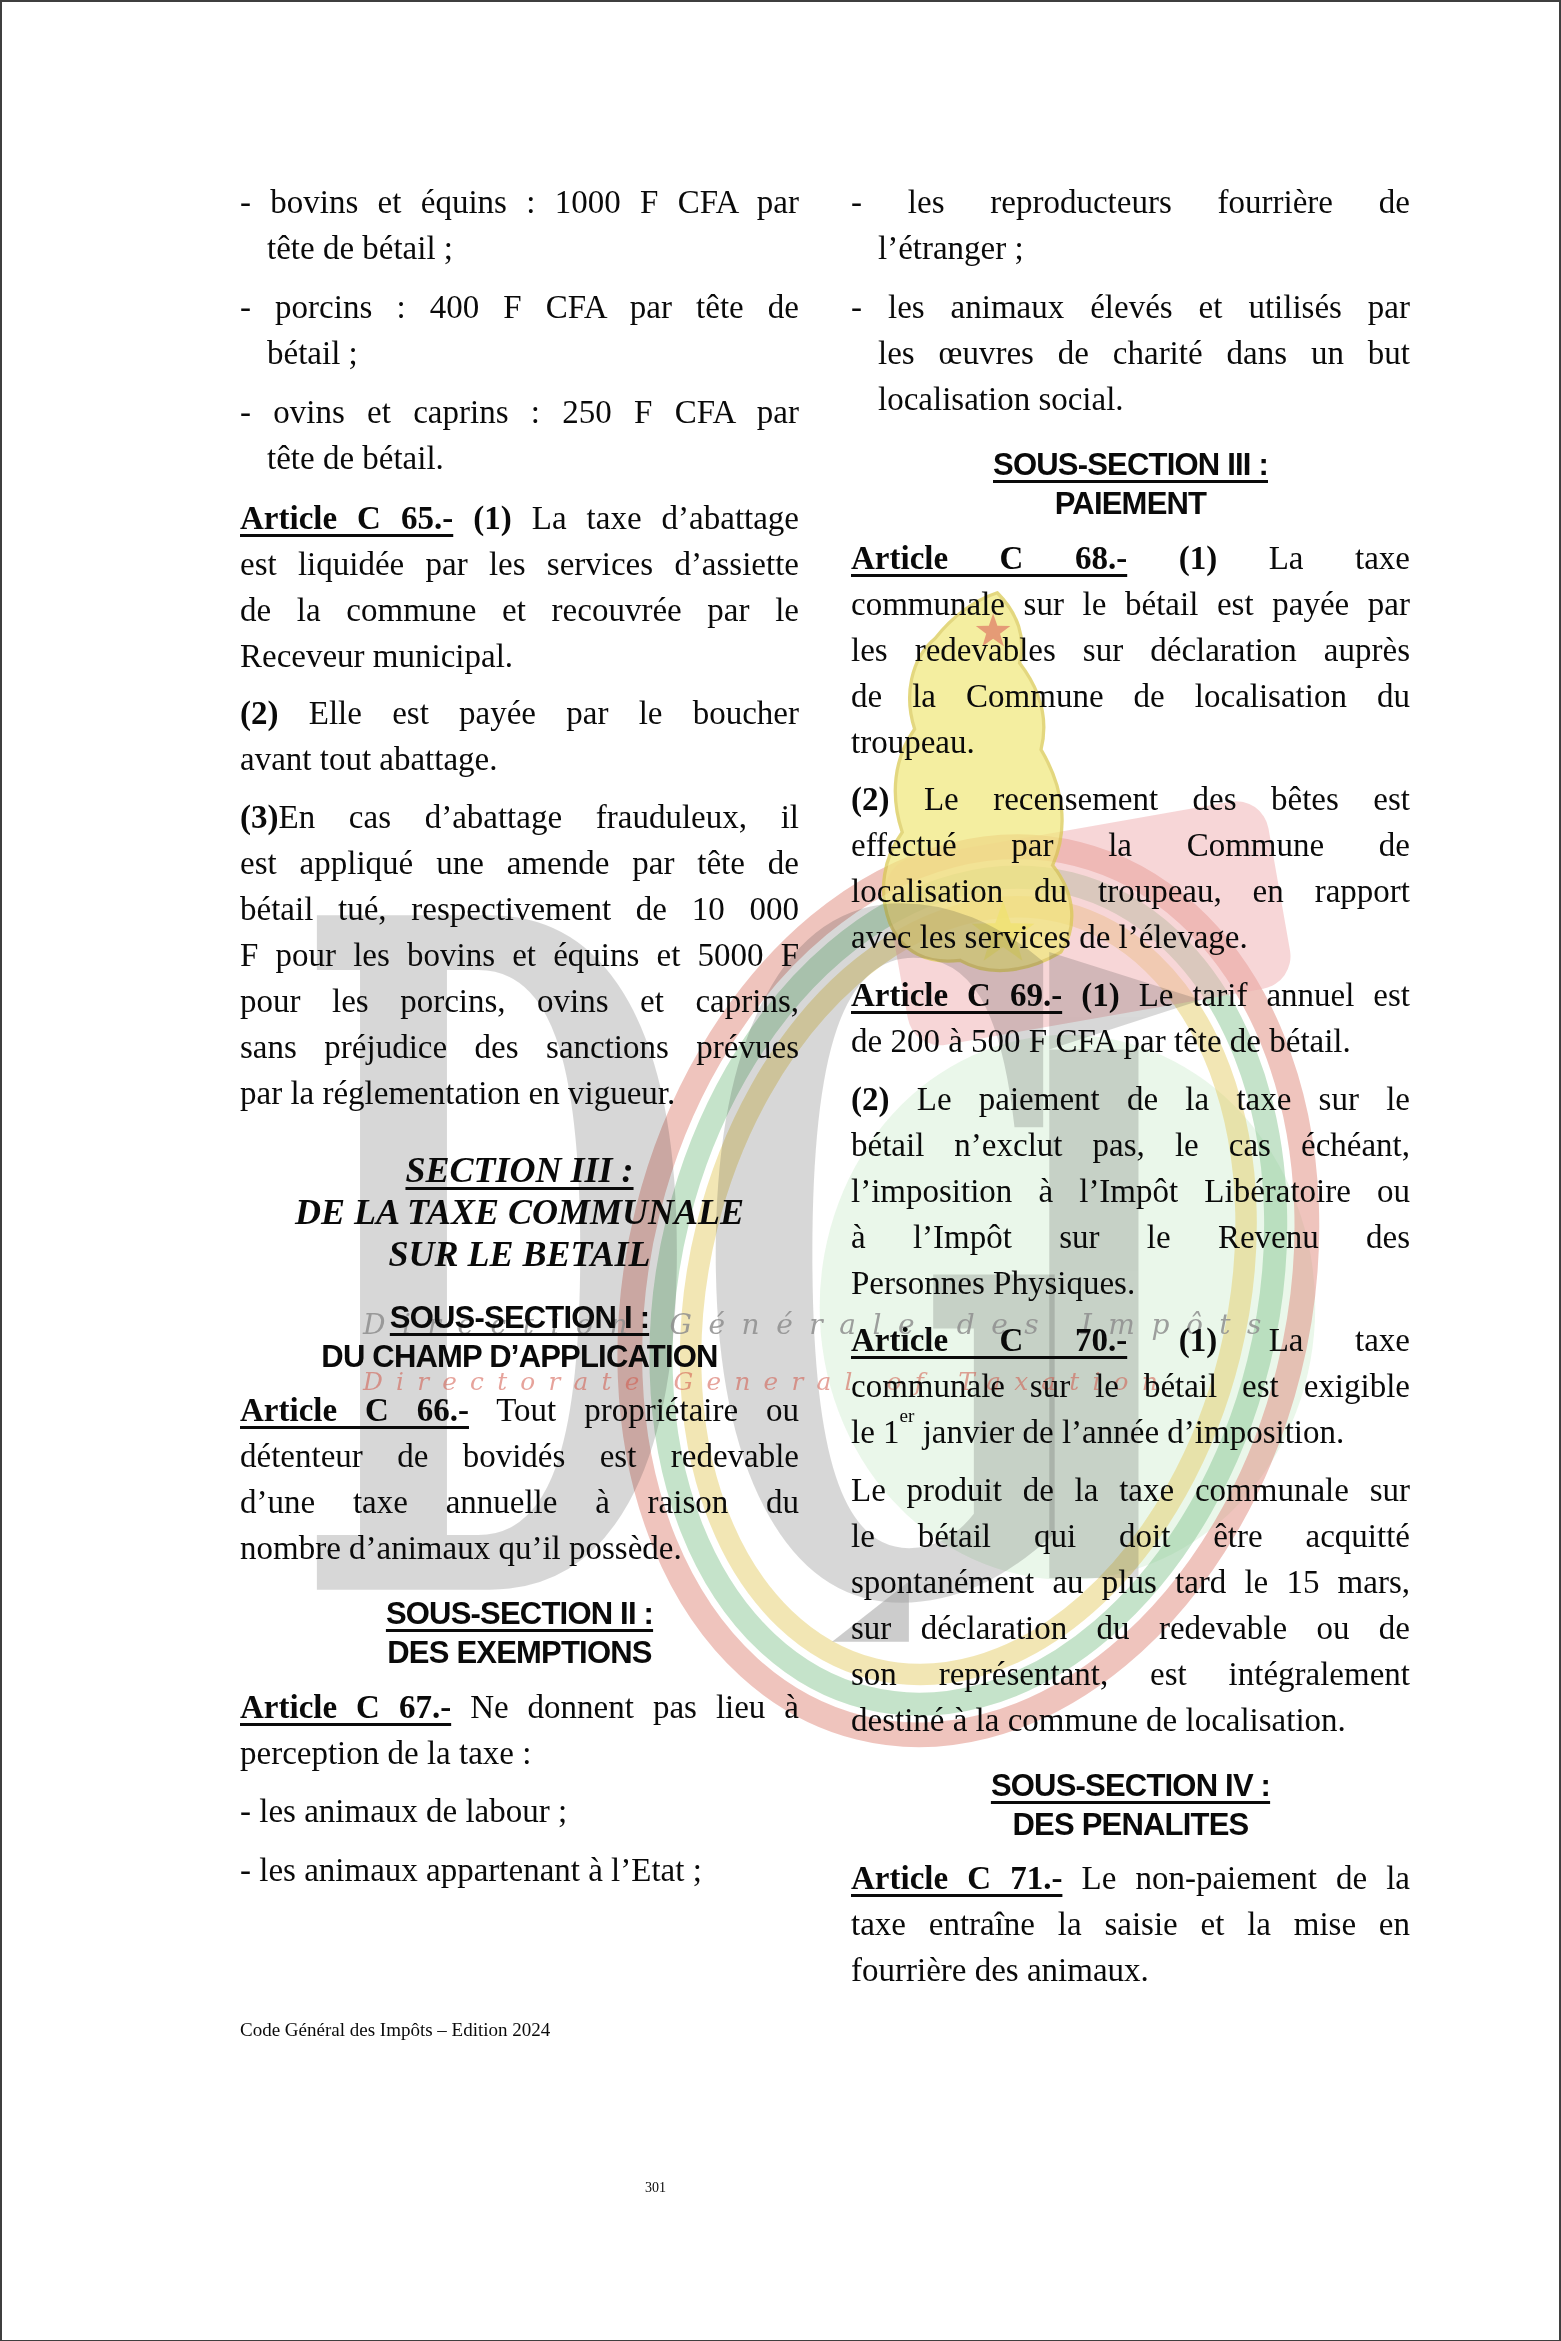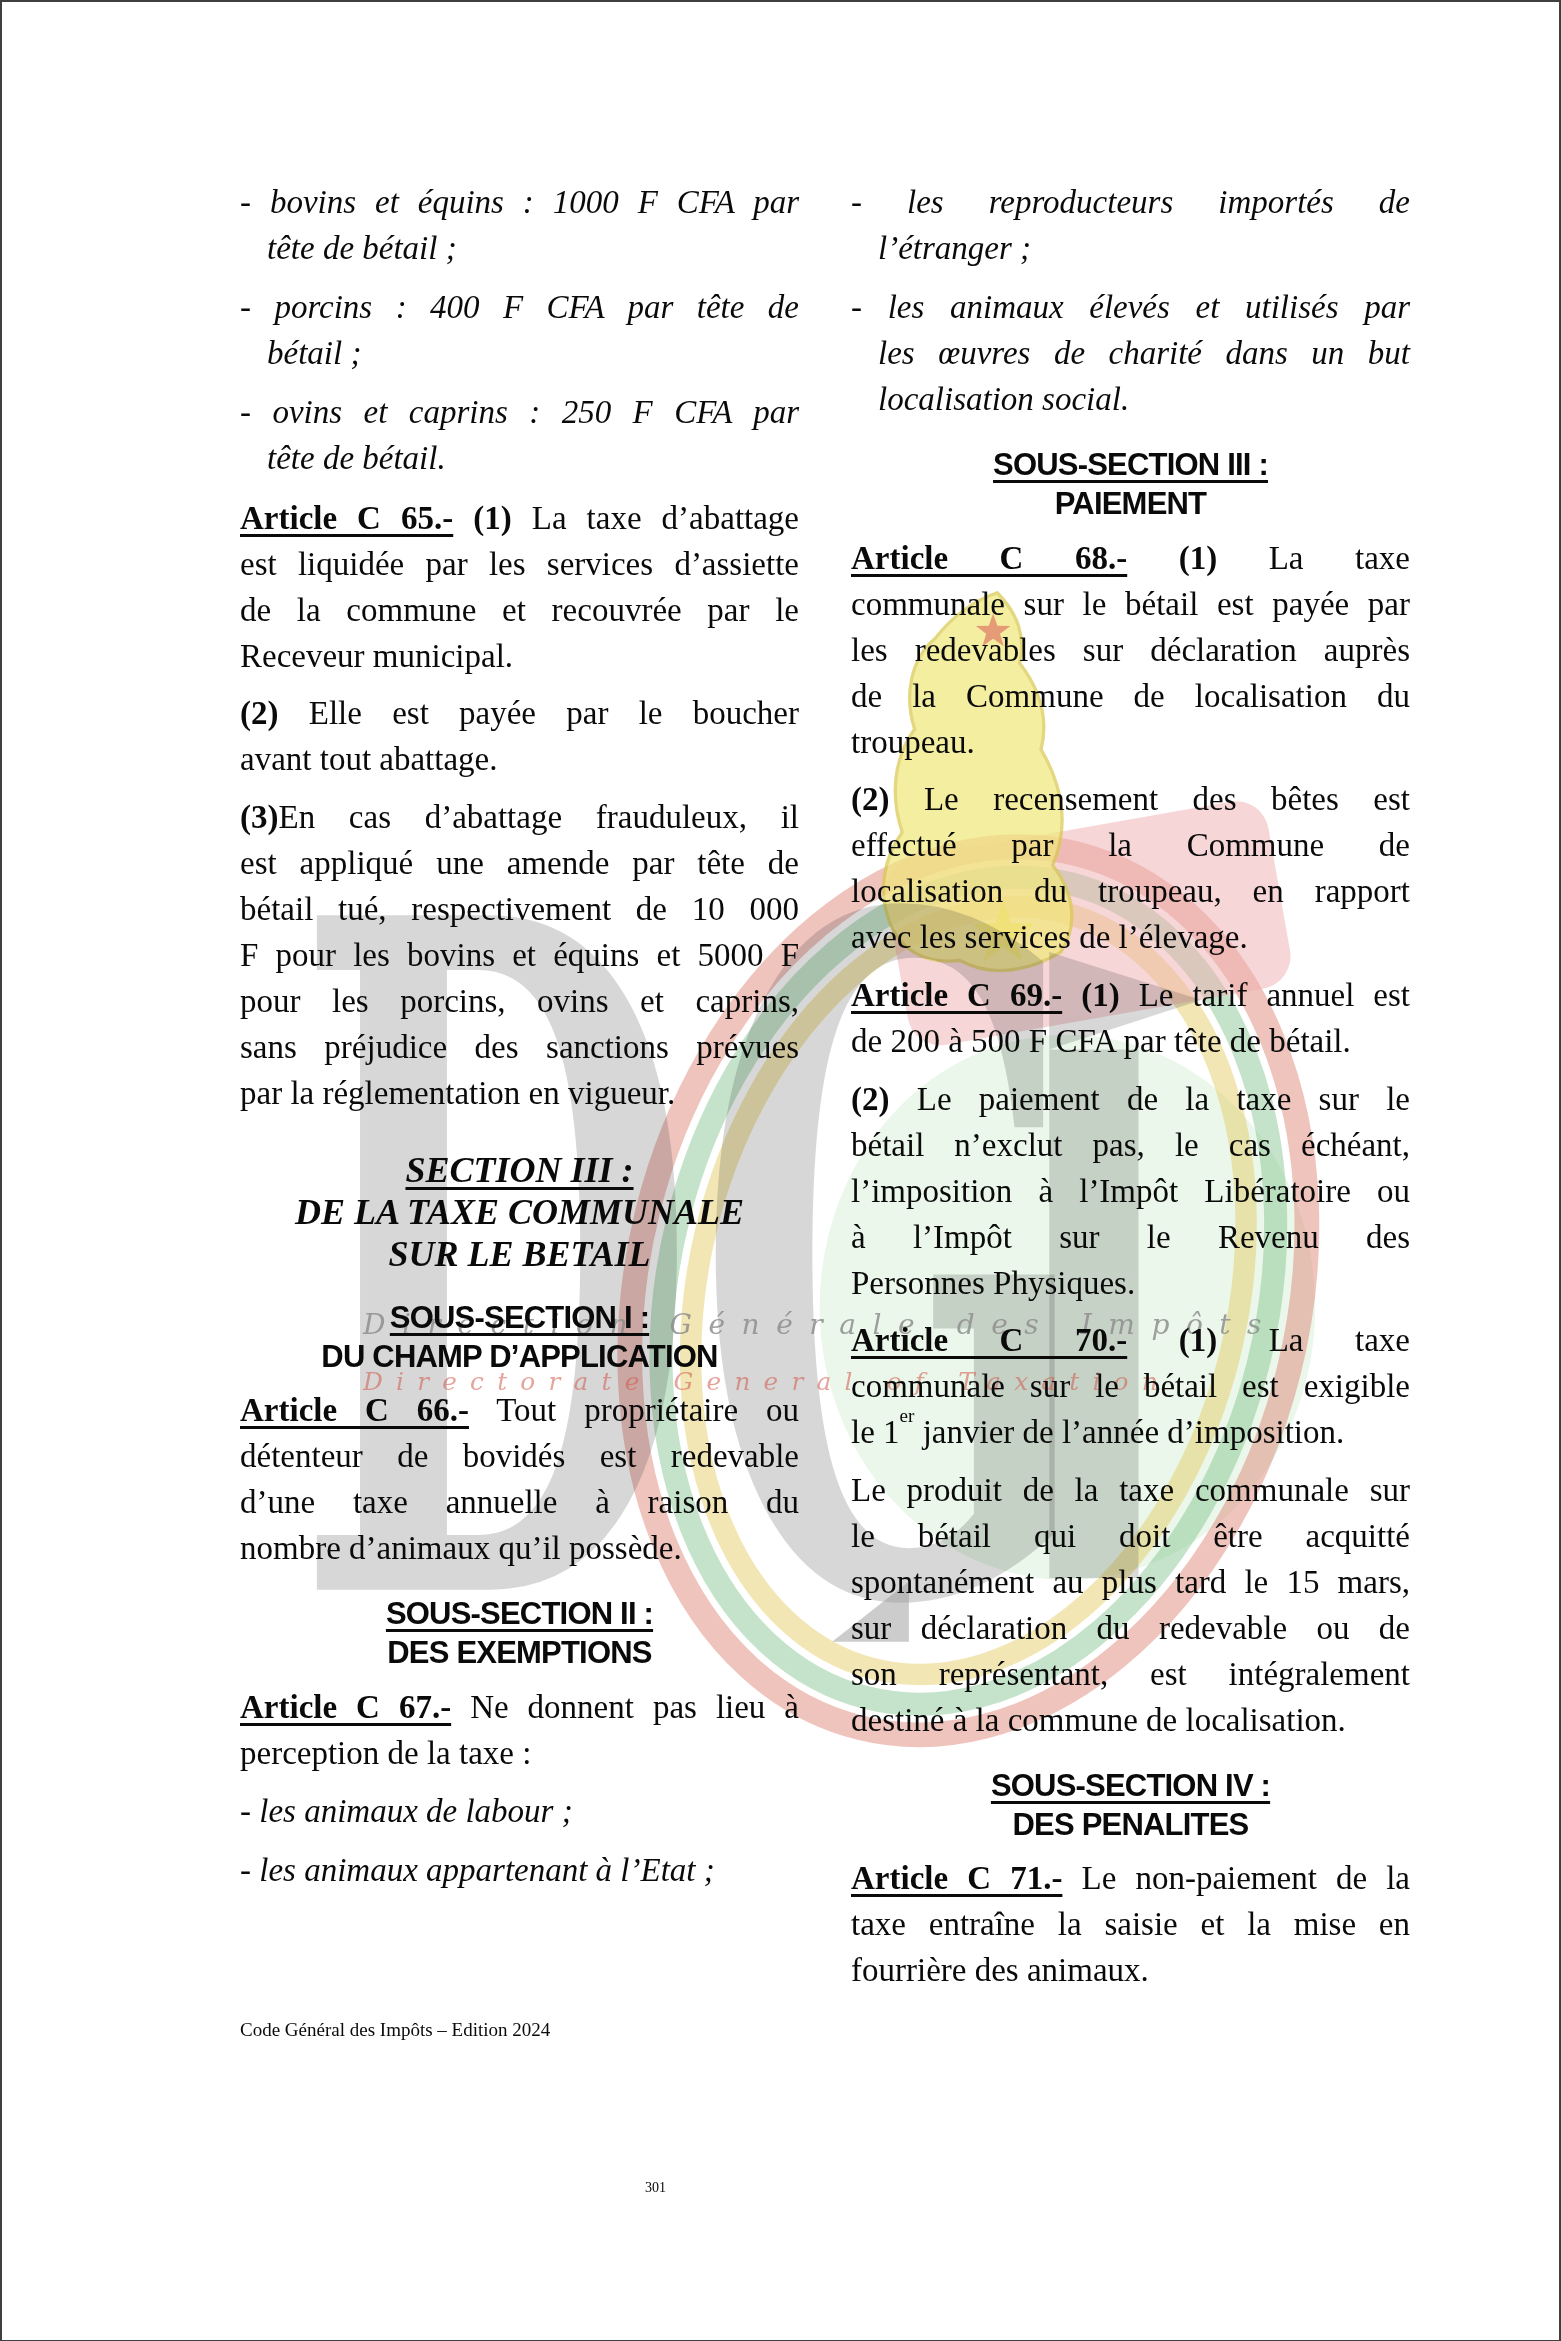--- a/index.html
+++ b/index.html
@@ -8,21 +8,21 @@
     overflow:hidden;font-family:"Liberation Serif",serif;color:#0a0a0a;
     border:2.5px solid #3f3f3f;box-sizing:border-box;
   }
   svg.watermark{position:absolute;left:0;top:0;width:1561px;height:2342px;z-index:0;}
   .col{position:absolute;top:177px;width:559px;font-size:33px;line-height:46px;z-index:1;}
   #left-col{left:238px;}
   #right-col{left:849px;}
   .line{text-align:justify;text-align-last:justify;}
   .line.last{text-align-last:left;}
   .block{margin:0 0 11.6px 0;}
-  .bullet{margin-bottom:13.2px;font-style:italic;}
+  .bullet{margin-bottom:13.2px;}
   .bullet .line{padding-left:27px;}
   .bullet .line.first{padding-left:0;}
   .heading_section{margin:33px 0 15px;font-weight:bold;font-style:italic;font-size:36px;line-height:42px;}
   .heading_section .line,.heading_sub .line{text-align:left;text-align-last:center;}
   .heading_sub{
     margin:23px 0 11.6px;font-family:"Liberation Sans",sans-serif;font-weight:bold;
     font-size:31px;line-height:39px;letter-spacing:-0.8px;
   }
   u{text-decoration-thickness:2.5px;text-underline-offset:5px;}
   sup{font-size:58%;line-height:0;position:relative;top:-0.5em;}
@@ -130,21 +130,21 @@
       </div>
       <div class="block bullet">
         <div class="line first last">- les animaux de labour ;</div>
       </div>
       <div class="block bullet">
         <div class="line first last">- les animaux appartenant à l’Etat ;</div>
       </div>
     </div>
   <div id="right-col" class="col">
       <div class="block bullet">
-        <div class="line first">- les reproducteurs importés de</div>
+        <div class="line first">- les reproducteurs fourrière de</div>
         <div class="line last">l’étranger ;</div>
       </div>
       <div class="block bullet">
         <div class="line first">- les animaux élevés et utilisés par</div>
         <div class="line">les œuvres de charité dans un but</div>
         <div class="line last">localisation social.</div>
       </div>
       <div class="block heading_sub">
         <div class="line first"><u>SOUS-SECTION III :</u></div>
         <div class="line last">PAIEMENT</div>

